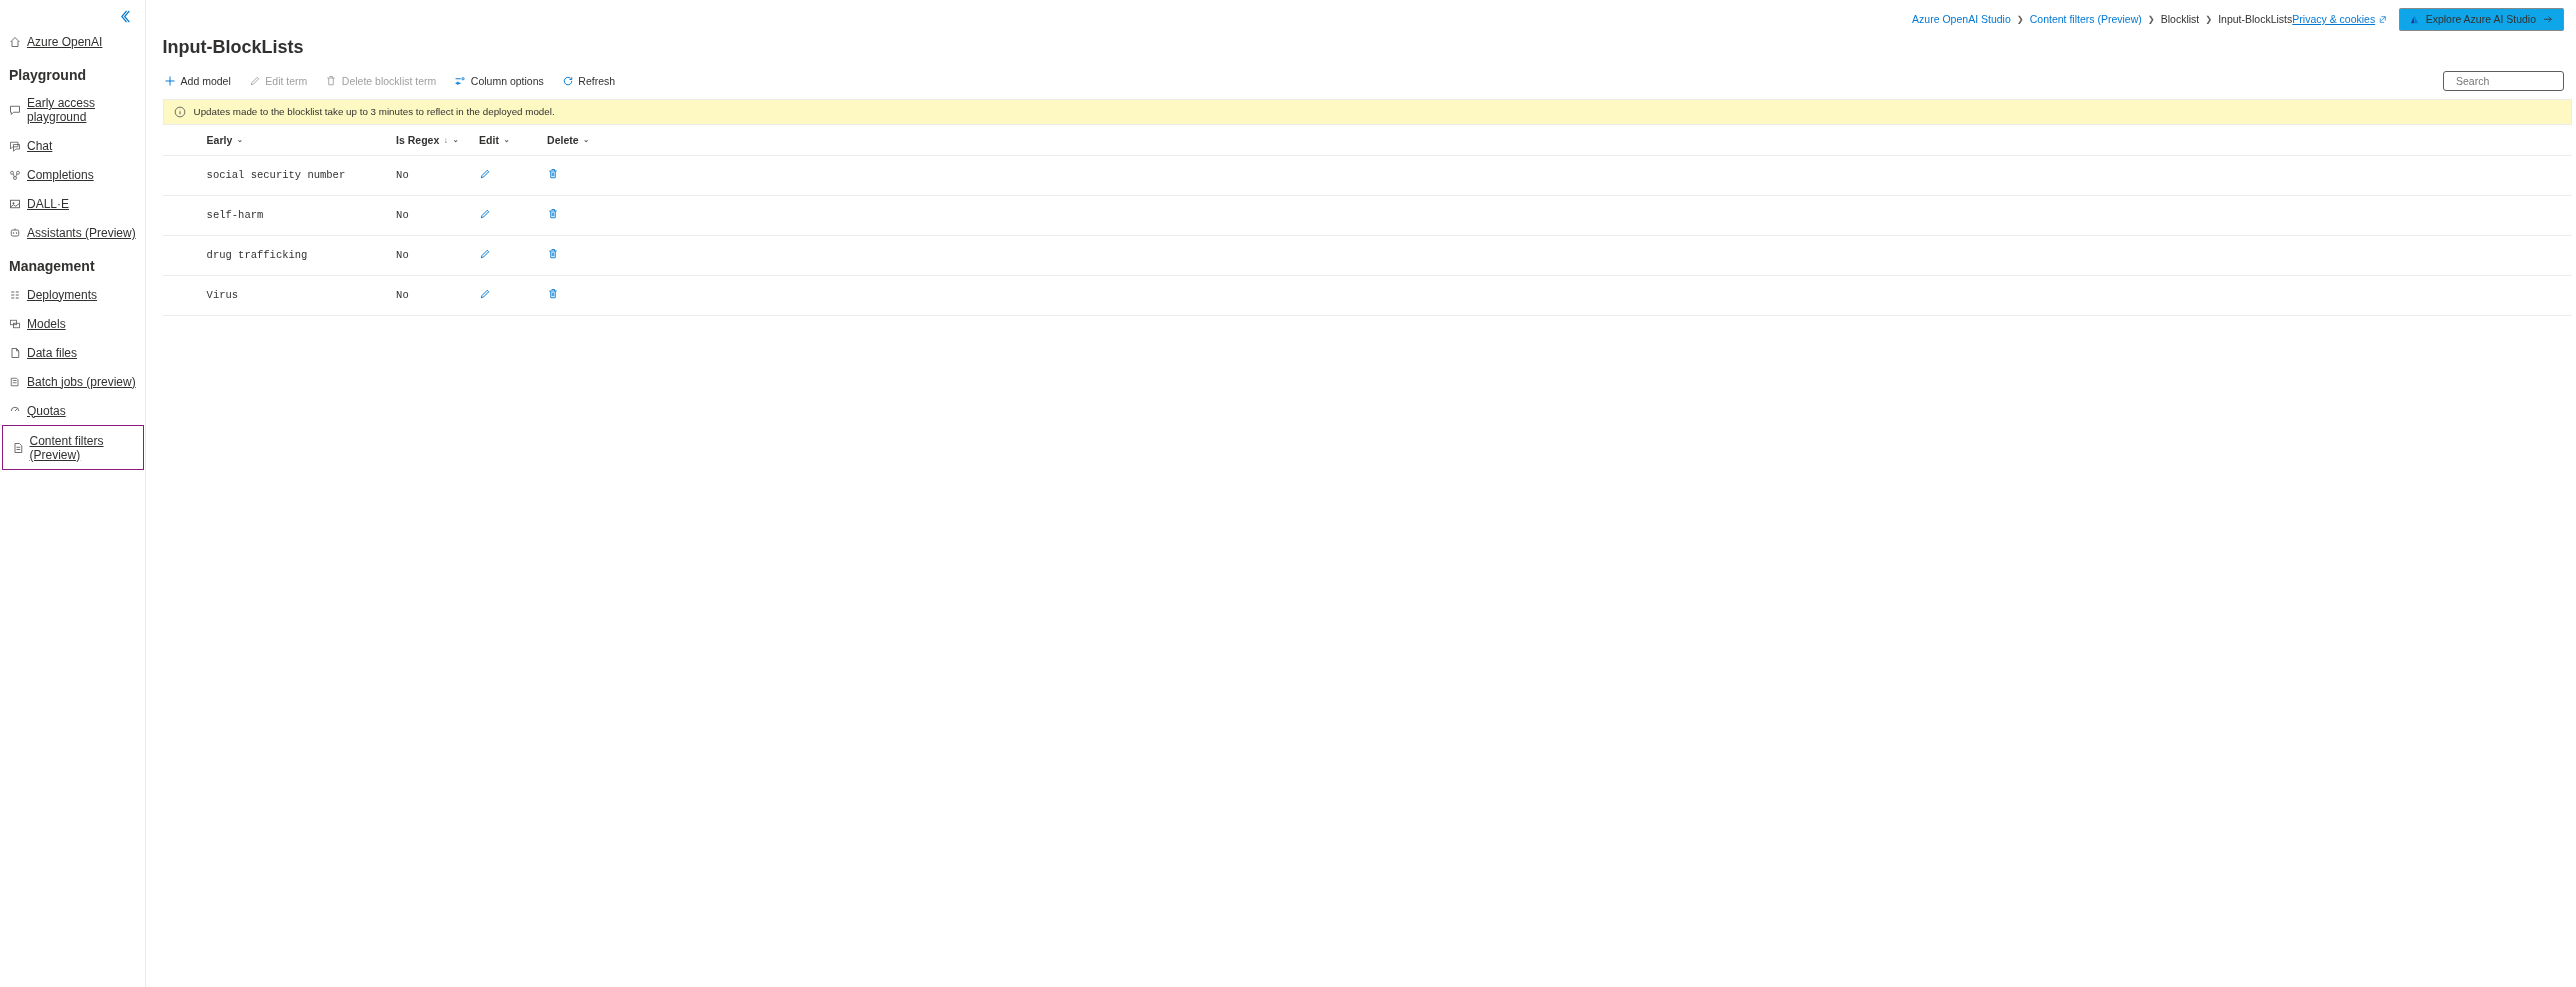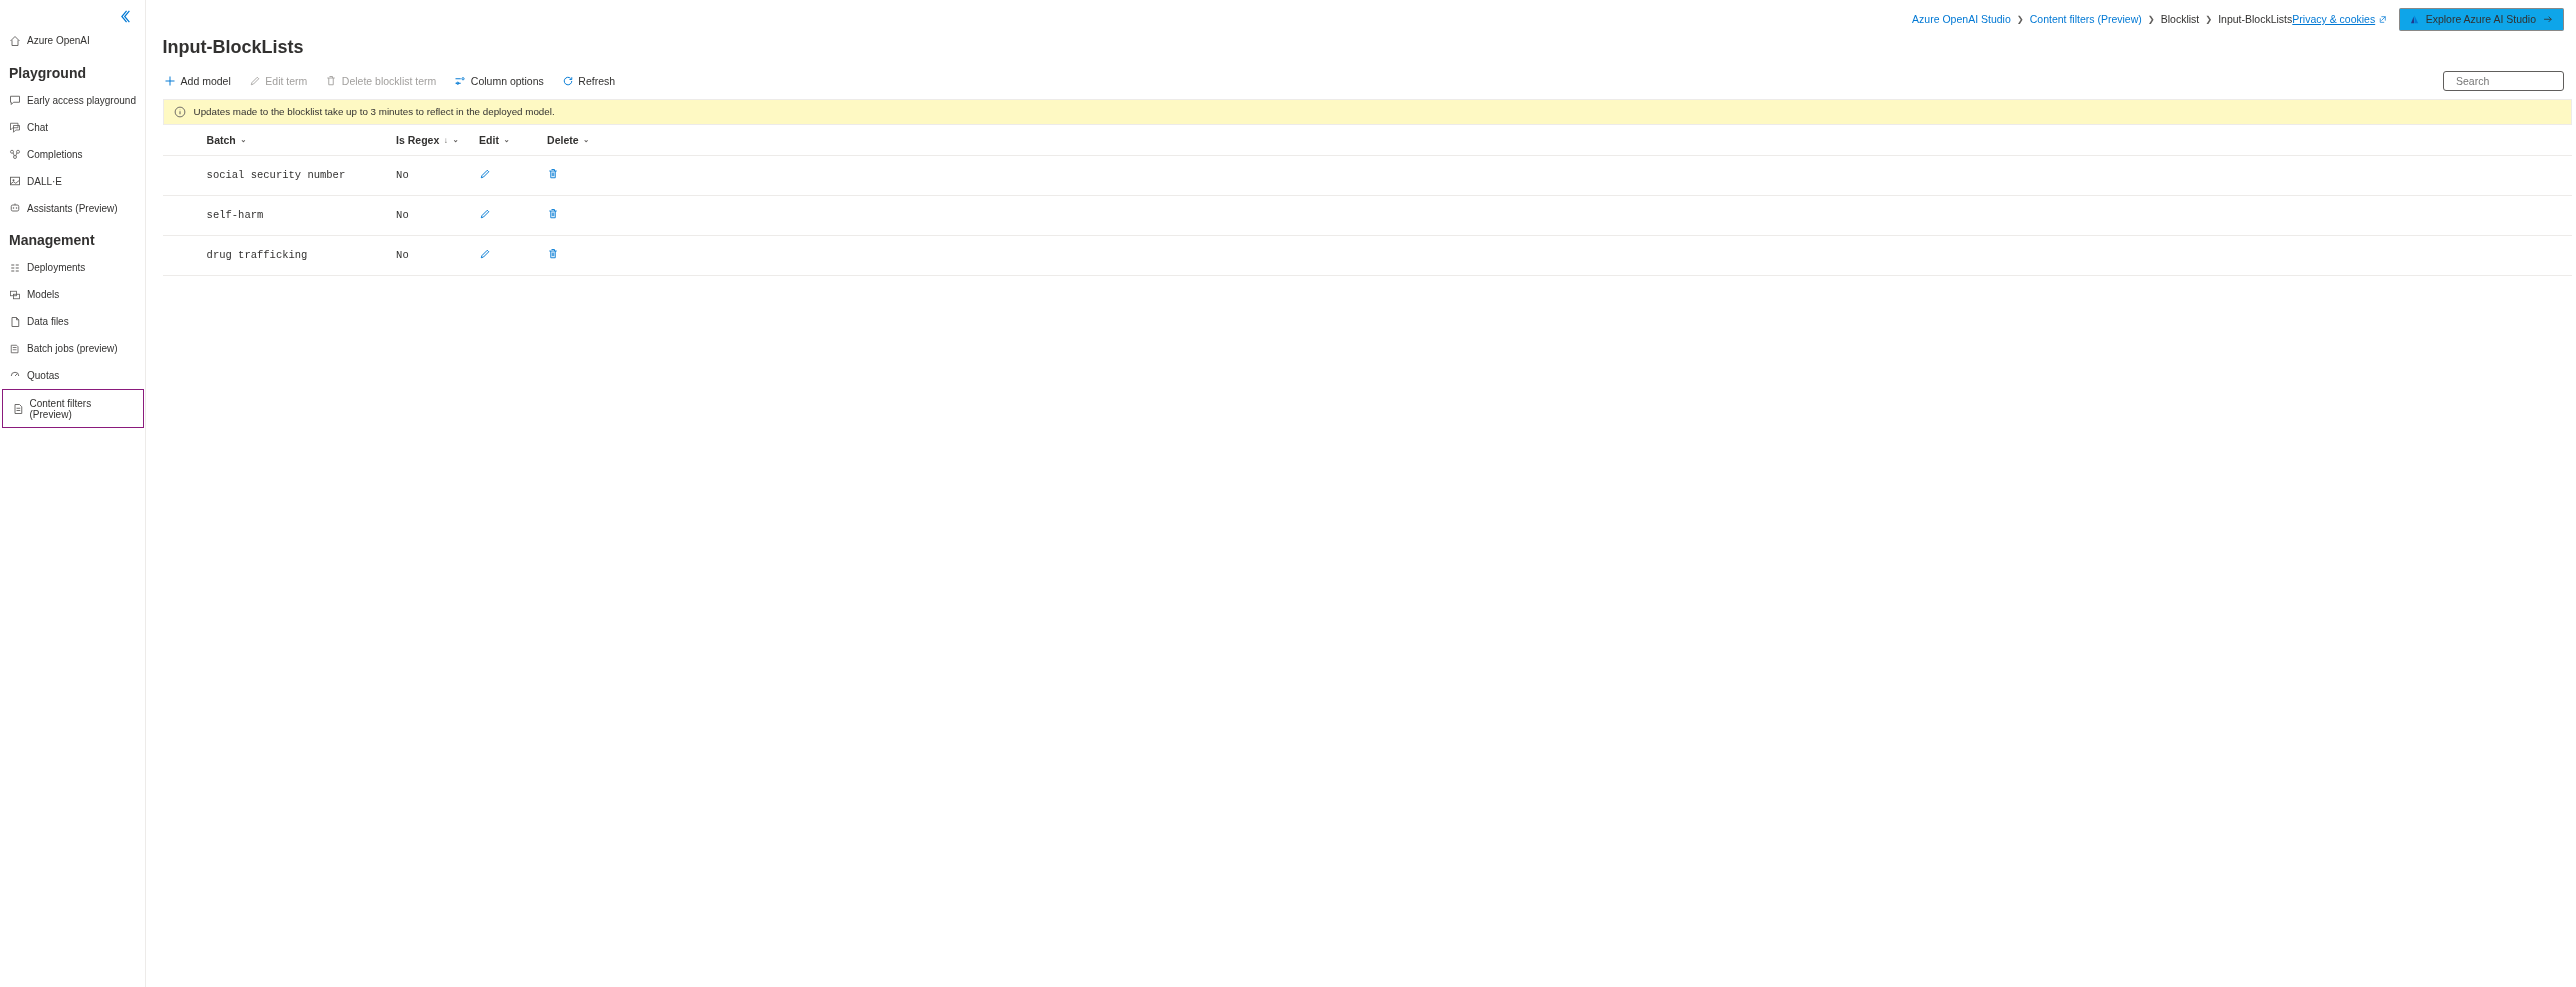--- a/index.html
+++ b/index.html
@@ -40,21 +40,21 @@
       padding: 7.5px 9px;
       cursor: pointer;
       color: #323130;
     }
     .nav-item .icon {
       width: 12px; height: 12px;
       display: inline-flex; align-items: center; justify-content: center;
       color: #605e5c;
       flex-shrink: 0;
     }
-    .nav-item .label { font-size: 10px; }
+    .nav-item .label { font-size: 12px; text-decoration: underline; }
     .nav-section-title {
       padding: 10.5px 9px 6px 9px;
       font-weight: 700;
       font-size: 14px;
       color: #323130;
     }
     .nav-item.selected-box {
       border: 1.5px solid #8a1a7c;
       margin: 0 1.5px;
     }
@@ -484,21 +484,21 @@
     </span>
     <span>Updates made to the blocklist take up to 3 minutes to reflect in the deployed model.</span>
   </div>
 
   <div class="table-wrap">
     <table>
       <thead>
         <tr>
           <th class="col-term">
             <span class="th-inner">
-              <span>Batch</span>
+              <span>Early</span>
               <span class="chev">⌄</span>
             </span>
           </th>
           <th class="col-regex">
             <span class="th-inner">
               <span>Is Regex</span>
               <span class="sort-arrow">↓</span>
               <span class="chev">⌄</span>
             </span>
           </th>
@@ -552,18 +552,32 @@
                 <svg viewBox="0 0 16 16">
                   <path d="M3 13 L4 10 L11 3 L13 5 L6 12 Z" stroke="currentColor" stroke-width="1.3" fill="none"></path>
                 </svg>
               </span></td>
             <td class="col-delete"><span class="action-icon">
                 <svg viewBox="0 0 16 16">
                   <path d="M3 4 H13 M5 4 V13 H11 V4 M6 2 H10 V4 M7 6 V11 M9 6 V11" stroke="currentColor" stroke-width="1.2" fill="none"></path>
                 </svg>
               </span></td>
           </tr>
+          <tr>
+            <td class="col-term">Virus</td>
+            <td class="col-regex">No</td>
+            <td class="col-edit"><span class="action-icon">
+                <svg viewBox="0 0 16 16">
+                  <path d="M3 13 L4 10 L11 3 L13 5 L6 12 Z" stroke="currentColor" stroke-width="1.3" fill="none"></path>
+                </svg>
+              </span></td>
+            <td class="col-delete"><span class="action-icon">
+                <svg viewBox="0 0 16 16">
+                  <path d="M3 4 H13 M5 4 V13 H11 V4 M6 2 H10 V4 M7 6 V11 M9 6 V11" stroke="currentColor" stroke-width="1.2" fill="none"></path>
+                </svg>
+              </span></td>
+          </tr>
         </tbody>
     </table>
   </div>
 
 </main>
 
 
 </body></html>

